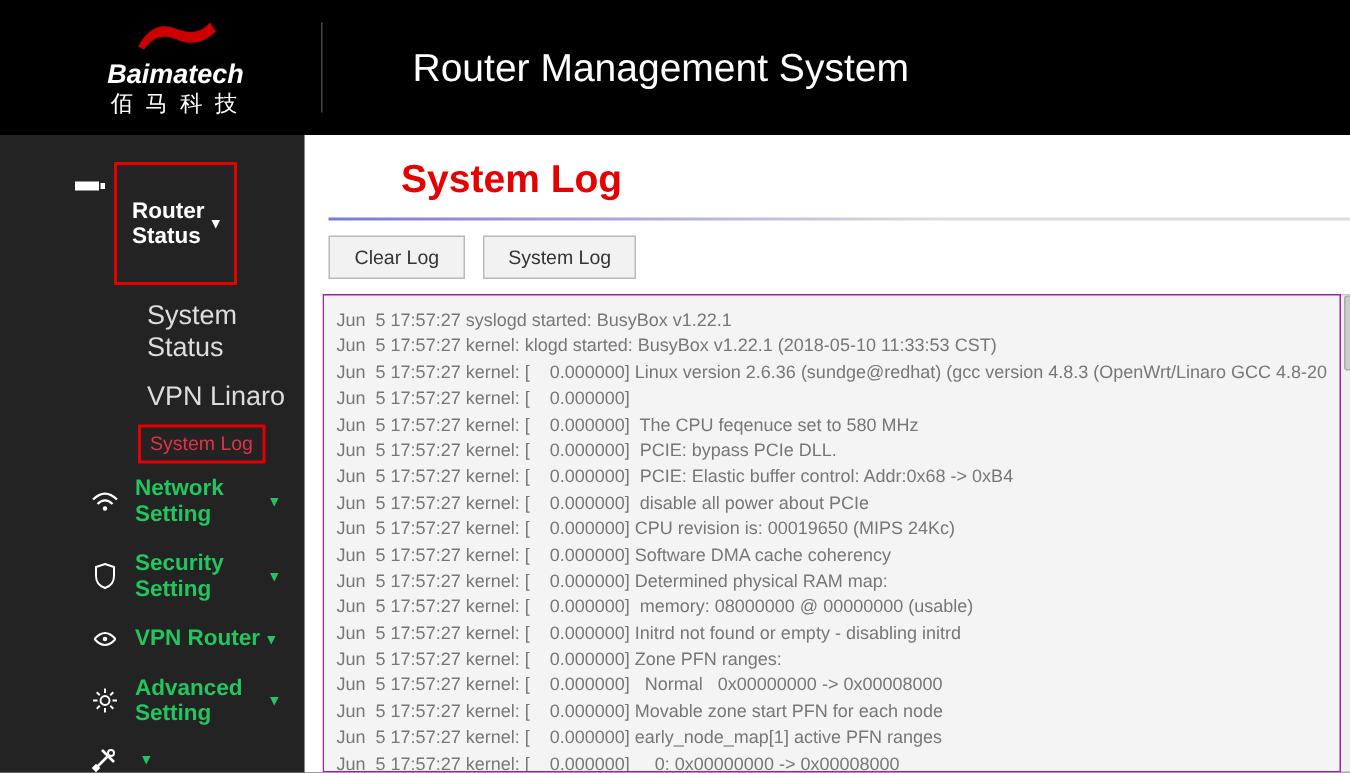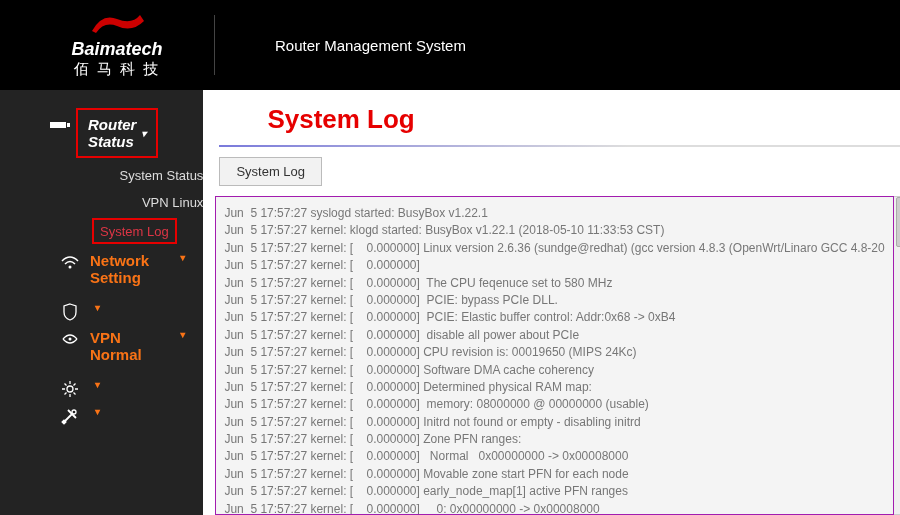--- a/index.html
+++ b/index.html
@@ -3,31 +3,31 @@
   <meta charset="utf-8">
   <style>
     * { margin: 0; padding: 0; box-sizing: border-box; font-family: Arial, sans-serif; }
     body { width: 900px; height: 515px; background: #000; overflow: hidden; }
     
     .header { height: 90px; background: #000; display: flex; align-items: center; padding: 0 20px; }
     .logo-area { width: 195px; display: flex; flex-direction: column; align-items: center; border-right: 1px solid #444; height: 60px; justify-content: center; }
     .logo-horse { width: 80px; height: 30px; display: flex; justify-content: center; align-items: center; }
     .logo-text { color: #fff; font-style: italic; font-size: 18px; font-weight: bold; margin-top: 2px; }
     .logo-cn { color: #fff; font-size: 15px; letter-spacing: 2px; }
-    .header-title { color: #fff; font-size: 15px; margin-left: 60px; }
+    .header-title { color: #fff; font-size: 26px; margin-left: 60px; }
     
     .main { display: flex; height: calc(100% - 90px); }
     
     .sidebar { width: 238px; background: #232323; padding-top: 18px; }
-    .sidebar-item { display: flex; align-items: flex-start; padding: 8px 18px 8px 55px; color: #f97316; font-size: 15px; cursor: pointer; position: relative; }
+    .sidebar-item { display: flex; align-items: center; padding: 8px 18px 8px 55px; color: #22c55e; font-size: 15px; cursor: pointer; position: relative; }
     .sidebar-item.top-level { font-weight: bold; padding-left: 90px; }
     .sidebar-item .icon { position: absolute; left: 60px; width: 20px; height: 20px; display: flex; align-items: center; justify-content: center; }
-    .sidebar-sub { padding-left: 98px; color: #ddd; font-size: 13px; padding-top: 6px; padding-bottom: 6px; cursor: pointer; text-align: right; }
+    .sidebar-sub { padding-left: 98px; color: #ddd; font-size: 18px; padding-top: 6px; padding-bottom: 6px; cursor: pointer; }
     .red-box { border: 2px solid #e60000; }
-    .router-status-wrap { margin: 0 45px 4px 76px; padding: 6px 10px; font-style: italic; }
+    .router-status-wrap { margin: 0 45px 4px 76px; padding: 22px 10px; }
     .system-log-sub-wrap { display: inline-block; border: 2px solid #e60000; padding: 2px 6px; margin-left: 92px; margin-top: 2px; }
     .system-log-sub { color: #dc3545; font-size: 13px; cursor: pointer; }
     .caret { margin-left: 5px; font-size: 10px; }
     
     .content { flex: 1; background: #fff; display: flex; flex-direction: column; }
     .page-title { color: #e60000; font-size: 26px; font-weight: bold; padding: 14px 0 10px 64px; }
     .title-underline { height: 2px; background: linear-gradient(to right, #7a7adb, #ddd 60%); margin: 0 16px 10px 16px; }
     .button-row { display: flex; gap: 12px; padding: 0 16px 10px 16px; }
     .action-btn { background: #f2f2f2; border: 1px solid #bbb; padding: 6px 16px; font-size: 13px; color: #333; cursor: pointer; }
     
@@ -60,21 +60,21 @@
         <svg width="20" height="10">
             <rect x="0" y="2" width="16" height="6" fill="#fff"></rect>
             <rect x="17" y="3" width="3" height="4" fill="#fff"></rect>
           </svg>
       </span>
       <span>Router Status</span>
       <span class="caret">▾</span>
     </div>
     
     <div class="sidebar-sub">System Status</div>
-    <div class="sidebar-sub">VPN Linux</div>
+    <div class="sidebar-sub">VPN Linaro</div>
     <div class="system-log-sub-wrap">
       <span class="system-log-sub">System Log</span>
     </div>
     
     <div class="sidebar-item top-level">
       <span class="icon">
         <svg width="18" height="14" viewBox="0 0 18 14">
             <path d="M1 6 Q9 -2 17 6" stroke="#fff" stroke-width="1.5" fill="none"></path>
             <path d="M4 9 Q9 4 14 9" stroke="#fff" stroke-width="1.5" fill="none"></path>
             <circle cx="9" cy="12" r="1.5" fill="#fff"></circle>
@@ -83,42 +83,44 @@
       <span>Network Setting</span>
       <span class="caret">▾</span>
     </div>
     
     <div class="sidebar-item top-level">
       <span class="icon">
         <svg width="16" height="18" viewBox="0 0 16 18">
             <path d="M8 1 L14 3 V9 Q14 15 8 17 Q2 15 2 9 V3 Z" stroke="#fff" stroke-width="1.3" fill="none"></path>
           </svg>
       </span>
+      <span>Security Setting</span>
       <span class="caret">▾</span>
     </div>
     
     <div class="sidebar-item top-level">
       <span class="icon">
         <svg width="18" height="14" viewBox="0 0 18 14">
             <path d="M2 7 Q9 -1 16 7" stroke="#fff" stroke-width="1.3" fill="none"></path>
             <path d="M2 7 Q9 15 16 7" stroke="#fff" stroke-width="1.3" fill="none"></path>
             <circle cx="9" cy="7" r="1.5" fill="#fff"></circle>
           </svg>
       </span>
-      <span>VPN Normal</span>
+      <span>VPN Router</span>
       <span class="caret">▾</span>
     </div>
     
     <div class="sidebar-item top-level">
       <span class="icon">
         <svg width="18" height="18" viewBox="0 0 18 18">
             <circle cx="9" cy="9" r="3" stroke="#fff" stroke-width="1.3" fill="none"></circle>
             <path d="M9 1 V4 M9 14 V17 M1 9 H4 M14 9 H17 M3.5 3.5 L5.5 5.5 M12.5 12.5 L14.5 14.5 M14.5 3.5 L12.5 5.5 M5.5 12.5 L3.5 14.5" stroke="#fff" stroke-width="1.3"></path>
           </svg>
       </span>
+      <span>Advanced Setting</span>
       <span class="caret">▾</span>
     </div>
     
     <div class="sidebar-item top-level">
       <span class="icon">
         <svg width="18" height="18" viewBox="0 0 18 18">
             <path d="M3 15 L11 7 M7 3 L15 11" stroke="#fff" stroke-width="1.8"></path>
             <circle cx="13" cy="5" r="2" stroke="#fff" stroke-width="1.3" fill="none"></circle>
             <rect x="1" y="13" width="4" height="4" transform="rotate(45 3 15)" fill="#fff"></rect>
           </svg>
@@ -126,20 +128,21 @@
       <span class="caret">▾</span>
     </div>
     
     
   </div>
 
   <div class="content">
     <div class="page-title">System Log</div>
     <div class="title-underline"></div>
     <div class="button-row">
+      <button class="action-btn">Clear Log</button>
       <button class="action-btn">System Log</button>
     </div>
     <div class="log-container">
       <div class="log-area" id="logbox">Jun  5 17:57:27 syslogd started: BusyBox v1.22.1
 Jun  5 17:57:27 kernel: klogd started: BusyBox v1.22.1 (2018-05-10 11:33:53 CST)
 Jun  5 17:57:27 kernel: [    0.000000] Linux version 2.6.36 (sundge@redhat) (gcc version 4.8.3 (OpenWrt/Linaro GCC 4.8-20
 Jun  5 17:57:27 kernel: [    0.000000] 
 Jun  5 17:57:27 kernel: [    0.000000]  The CPU feqenuce set to 580 MHz
 Jun  5 17:57:27 kernel: [    0.000000]  PCIE: bypass PCIe DLL.
 Jun  5 17:57:27 kernel: [    0.000000]  PCIE: Elastic buffer control: Addr:0x68 -&gt; 0xB4

